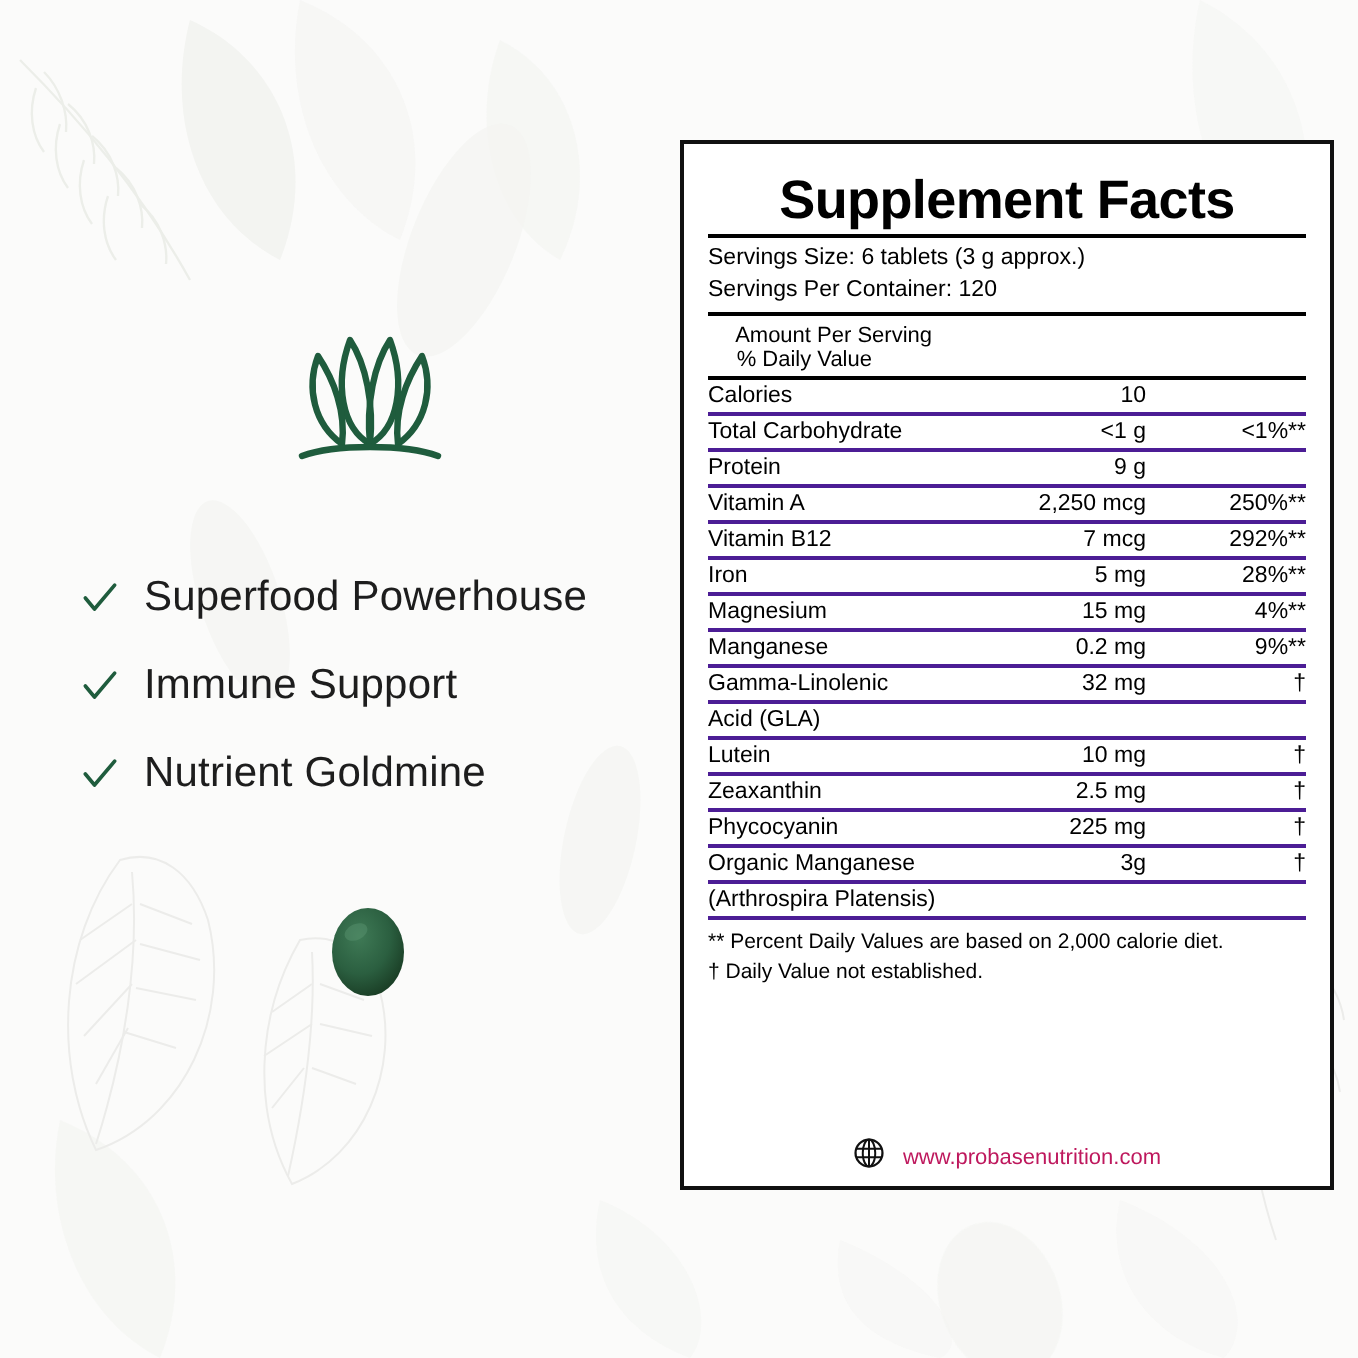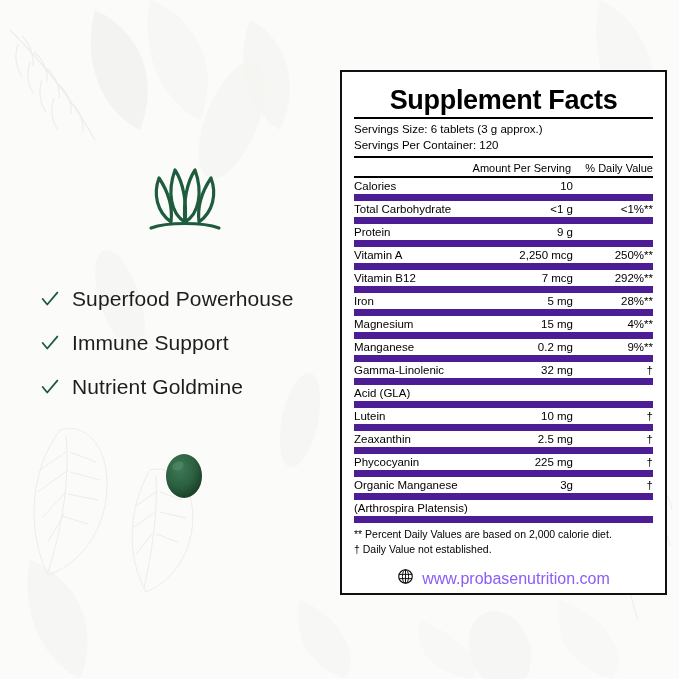--- a/index.html
+++ b/index.html
@@ -105,33 +105,34 @@
     color: #000;
     line-height: 1.35;
   }
   #serving-block { padding: 3px 0 3px 0; }
 
   #col-head {
     display: flex;
     justify-content: flex-end;
     font-size: 11px;
     padding: 4px 0 2px 0;
+    flex-direction: column;
   }
   #col-head .amt { width: 112px; text-align: right; }
   #col-head .dv  { width: 82px;  text-align: right; }
 
   table#facts-table {
     width: 100%;
     border-collapse: collapse;
     font-size: 11.5px;
     color: #000;
   }
   table#facts-table td {
     padding: 2px 0 2px 0;
-    border-bottom: 7px solid #4c1d95;
+    border-bottom: 2px solid #4c1d95;
     vertical-align: baseline;
   }
   td.nutrient { text-align: left; }
   td.amount   { text-align: right; width: 108px; padding-right: 4px; }
   td.dv       { text-align: right; width: 80px; }
   td.cont     { text-align: left; padding-left: 12px; }
   tr.first-row td { border-top: 2px solid #000; }
 
   #footnotes {
     font-size: 10.5px;
@@ -144,22 +145,22 @@
   #website-row {
     position: absolute;
     left: 340px;
     top: 568px;
     width: 327px;
     display: flex;
     align-items: center;
     justify-content: center;
   }
   #website-text {
-    font-size: 16px;
-    color: #8b5cf6;
+    font-size: 11px;
+    color: #be185d;
     margin-left: 8px;
   }
 </style>
 </head>
 <body>
 
 <svg id="bg-decor" viewBox="0 0 679 679" xmlns="http://www.w3.org/2000/svg">
   <rect x="0" y="0" width="679" height="679" fill="#fbfbfa"></rect>
   <g fill="none" stroke="#eceee9" stroke-width="1.2" opacity="0.95">
 

